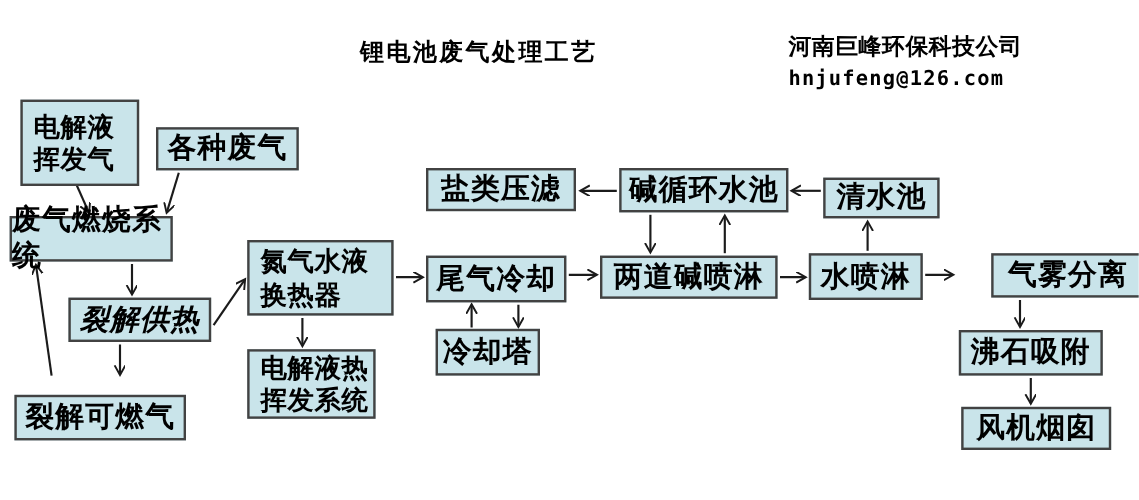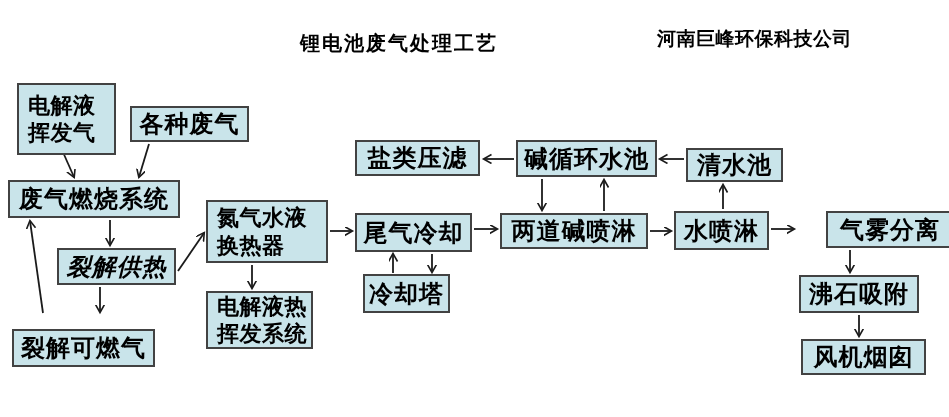--- a/index.html
+++ b/index.html
@@ -27,21 +27,21 @@
     position:absolute;box-sizing:border-box;
     background:#c9e4ea;border:2px solid #424242;
     display:flex;align-items:center;justify-content:center;
     font-weight:bold;color:#000;font-size:24px;letter-spacing:1px;
     white-space:pre-line;line-height:1.25;
   }
   .node.twoline{font-size:22px;justify-content:flex-start;padding-left:9px;letter-spacing:0.5px;}
   
   .n1 {left:17px;  top:83px;  width:99px;  height:72px;}
   .n2 {left:130px; top:106px; width:119px; height:36px;}
-  .n3 {left:8px;   top:180px; width:172px; height:38px;}
+  .n3 {left:8px;   top:180px; width:136px; height:38px;}
   .n4 {left:57px;  top:248px; width:119px; height:37px;font-style:italic;}
   .n5 {left:12px;  top:315px; width:143px; height:38px;margin-top:14px;}
   .n6 {left:206px; top:200px; width:122px; height:63px;}
   .n7 {left:206px; top:291px; width:107px; height:58px;}
   .n8 {left:355px; top:213px; width:117px; height:39px;}
   .n9 {left:363px; top:274px; width:87px;  height:39px;}
   .n10{left:355px; top:140px; width:125px; height:36px;}
   .n11{left:516px; top:140px; width:141px; height:37px;}
   .n12{left:500px; top:213px; width:148px; height:36px;}
   .n13{left:686px; top:148px; width:97px;  height:34px;}
@@ -52,20 +52,21 @@
 </style>
 </head>
 <body>
 
 <div class="stage">
 
   <div class="title">锂电池废气处理工艺</div>
 
   <div class="company">
     <div class="name">河南巨峰环保科技公司</div>
+    <div class="mail">hnjufeng@126.com</div>
   </div>
 
   <svg class="arrows" width="949" height="417" viewBox="0 0 949 417" stroke="#1b1b1b" stroke-width="1.8" fill="none">
     <defs>
       <marker id="ah" markerWidth="11" markerHeight="11" refX="7.5" refY="4.5" orient="auto" markerUnits="userSpaceOnUse">
         <path d="M0,0 L8,4.5 L0,9" fill="none" stroke="#1b1b1b" stroke-width="1.6"></path>
       </marker>
     </defs>
     <line x1="62" y1="150" x2="74" y2="177" marker-end="url(#ah)"></line>
     <line x1="149" y1="144" x2="139" y2="177" marker-end="url(#ah)"></line>

